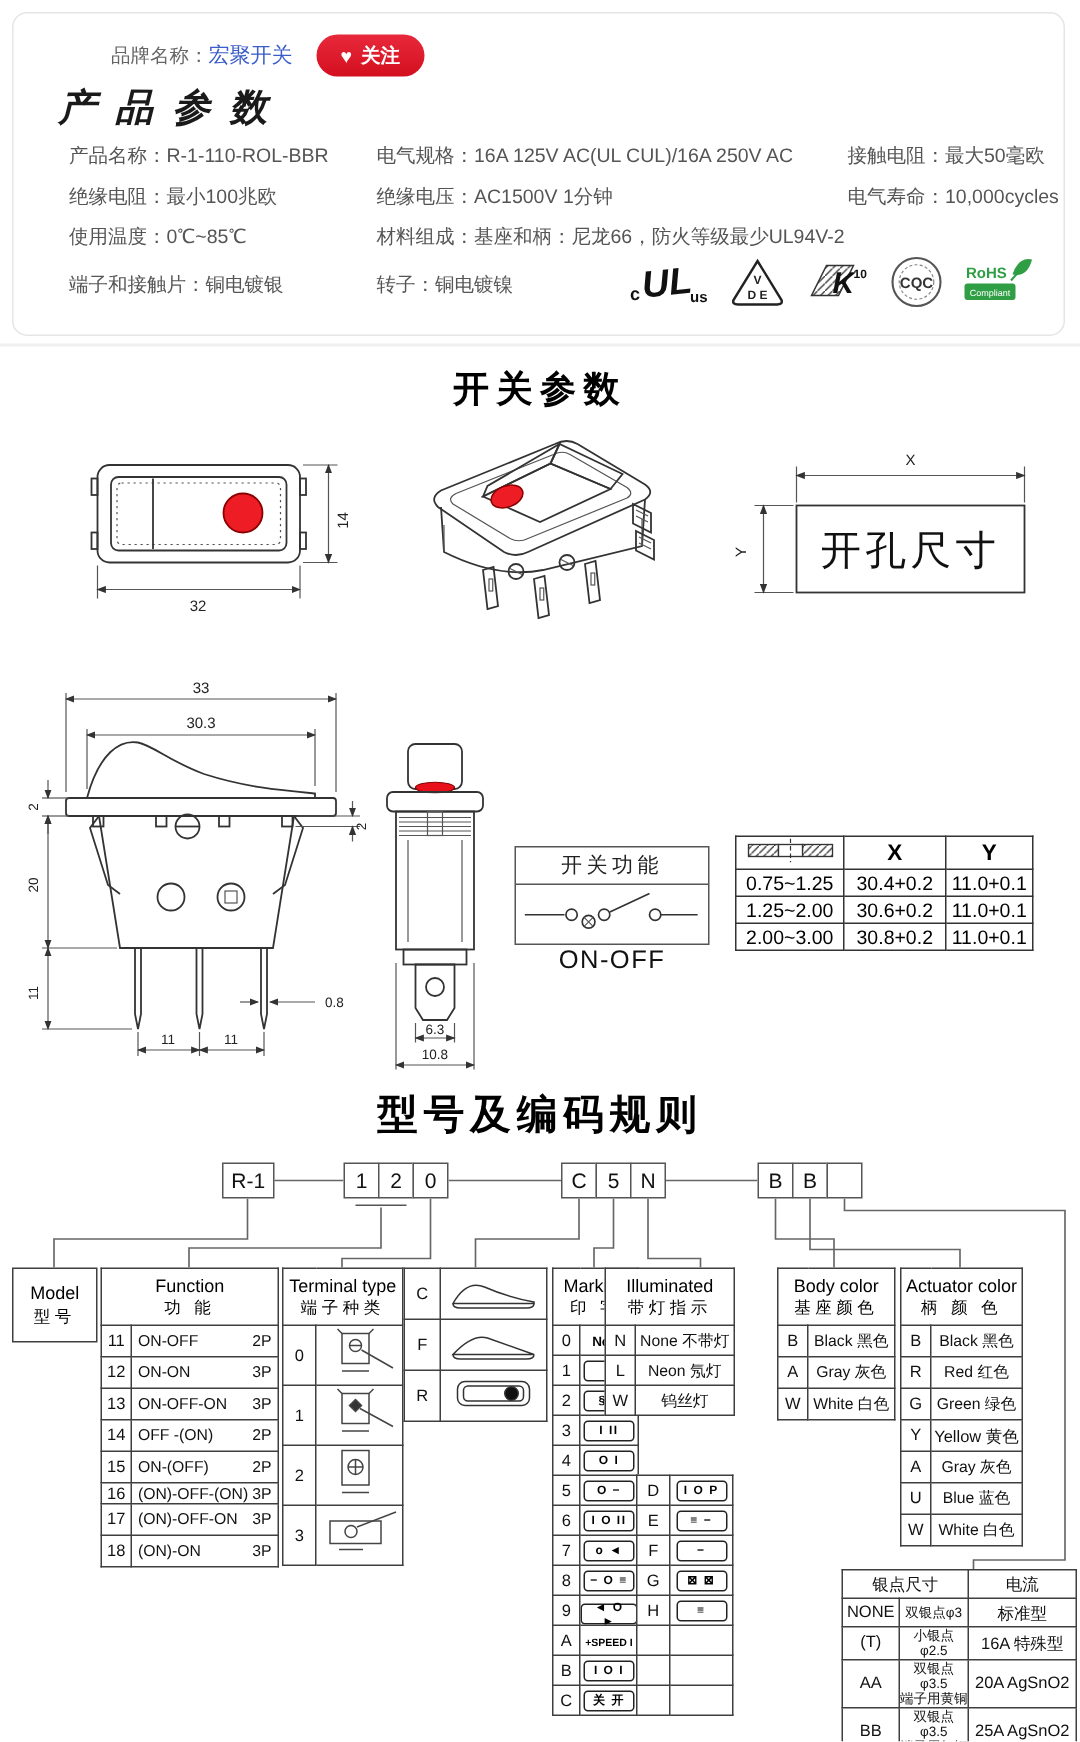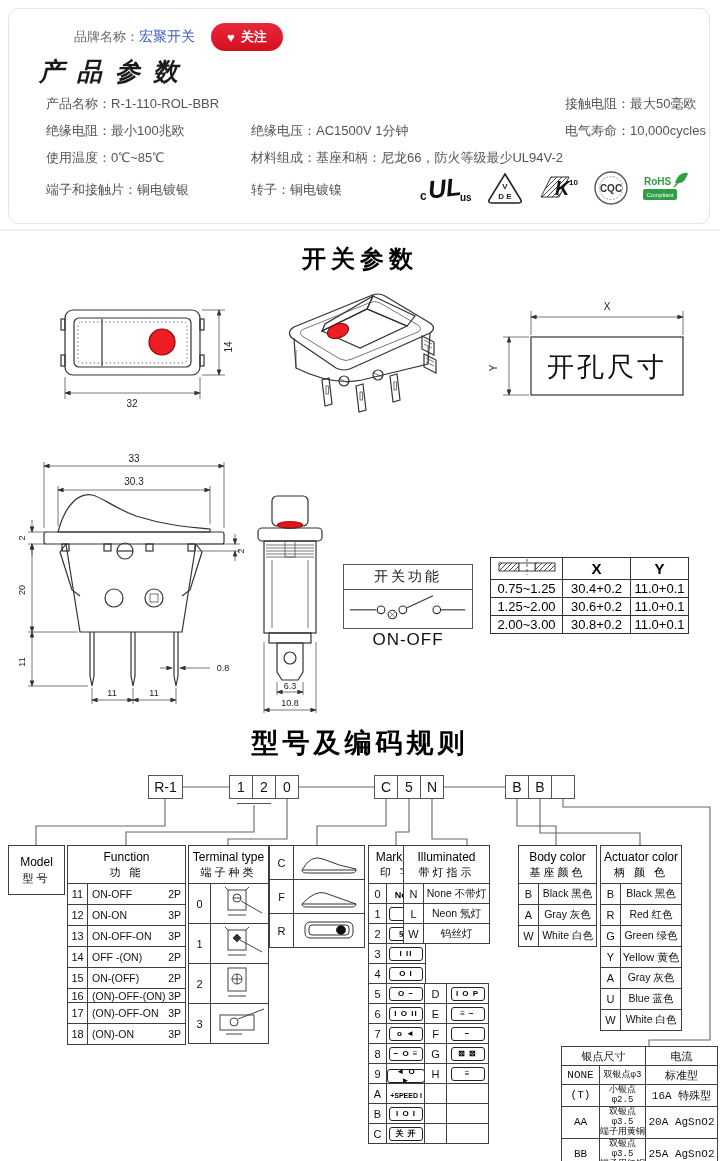--- a/index.html
+++ b/index.html
@@ -54,21 +54,21 @@
   .th-en{font-size:12px;color:#000;line-height:1.3;}
   .th-cn{font-size:11px;color:#000;letter-spacing:3px;line-height:1.3;}
   .hrow{height:38px;}
   .modelbox{position:absolute;left:8px;top:845px;width:57px;height:50px;border:1px solid #3f3f3f;background:#fff;
         box-sizing:border-box;display:flex;flex-direction:column;align-items:center;justify-content:center;}
   .fn-cell{display:flex;justify-content:space-between;align-items:center;padding:0 4px;font-size:10.5px;}
   .symbox{display:inline-flex;align-items:center;justify-content:center;min-width:26px;height:12px;padding:0 3px;
         border:1px solid #222;border-radius:3px;font-size:8px;font-weight:bold;letter-spacing:1px;color:#000;}
   .symplain{font-size:9px;font-weight:bold;color:#000;}
   .symtiny{font-size:7px;}
-  .silver td{font-family:Liberation Mono, monospace;font-size:11px;}
+  .silver td{font-family:Liberation Sans, sans-serif;font-size:11px;}
   .silver .d-cell{white-space:pre-line;font-size:9px;line-height:1.15;}
 </style>
 </head>
 <body>
 
 <svg width="0" height="0" style="position:absolute" aria-hidden="true">
   <defs>
     <marker id="arrE" markerWidth="8" markerHeight="6" refX="7" refY="3" orient="auto">
         <path d="M0,0 L8,3 L0,6 Z" fill="#333"></path>
       </marker>
@@ -90,20 +90,21 @@
       <button class="follow-btn">
         <span class="heart">♥</span>
         <span>关注</span>
       </button>
     </div>
     <div class="product-title">产品参数</div>
     <div class="param" style="left:37px;top:86px">产品名称：R-1-110-ROL-BBR</div>
     <div class="param" style="left:37px;top:113px">绝缘电阻：最小100兆欧</div>
     <div class="param" style="left:37px;top:140px">使用温度：0℃~85℃</div>
     <div class="param" style="left:37px;top:172px">端子和接触片：铜电镀银</div>
+    <div class="param" style="left:242px;top:86px">电气规格：16A 125V AC(UL CUL)/16A 250V AC</div>
     <div class="param" style="left:242px;top:113px">绝缘电压：AC1500V 1分钟</div>
     <div class="param" style="left:242px;top:140px">材料组成：基座和柄：尼龙66，防火等级最少UL94V-2</div>
     <div class="param" style="left:242px;top:172px">转子：铜电镀镍</div>
     <div class="param" style="left:556px;top:86px">接触电阻：最大50毫欧</div>
     <div class="param" style="left:556px;top:113px">电气寿命：10,000cycles</div>
     <div class="logos">
       <svg class="logo" width="58" height="40" viewBox="0 0 58 40">
         <text x="3" y="33" font-size="12" font-weight="bold" fill="#111">c</text>
         <text x="11" y="30" font-size="25" font-weight="bold" font-style="italic" fill="#111" transform="rotate(-6 25 22)">UL</text>
         <text x="43" y="34" font-size="10" font-weight="bold" fill="#111">us</text>

